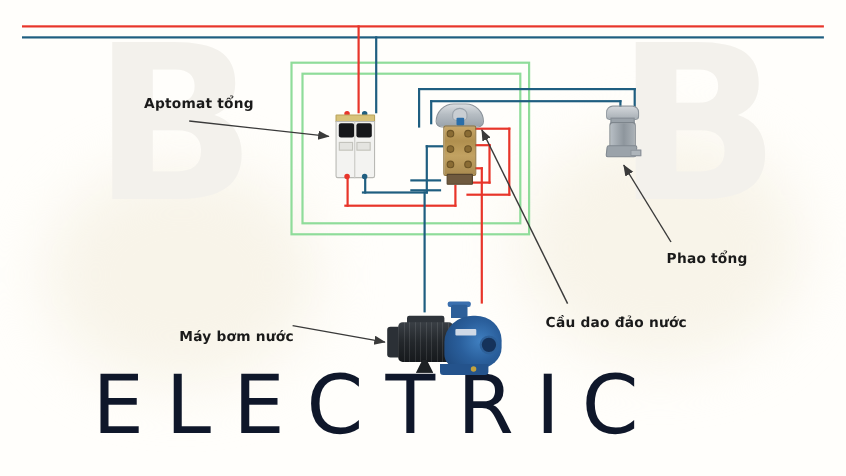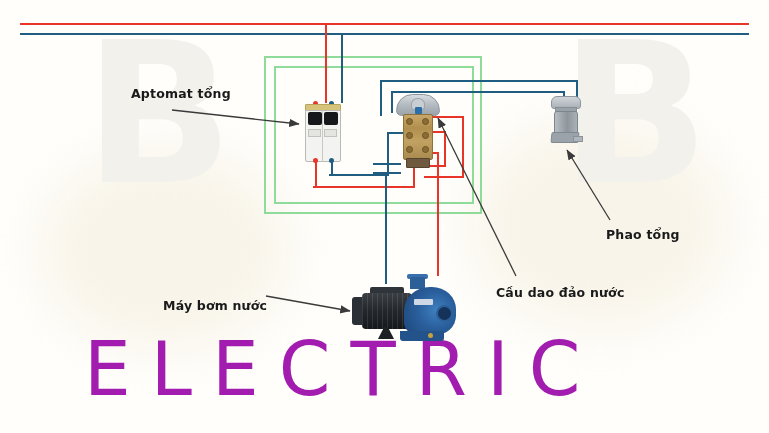--- a/index.html
+++ b/index.html
@@ -20,21 +20,21 @@
     font-weight:700;
     color:#f3f1ec;
     line-height:1;
     user-select:none;
     pointer-events:none;
   }
   .wm-big{font-size:196px;letter-spacing:4px;}
   .wm-word{
     position:absolute;left:84px;top:326px;
     font-size:74px;font-weight:400;letter-spacing:20px;
-    color:#a21caf;
+    color:#0f172a;
   }
 
   
   .w{position:absolute;}
   .wh{height:0;border-top-style:solid;}
   .wv{width:0;border-left-style:solid;}
   .red{border-color:#e8352a;}
   .blue{border-color:#1f5e80;}
 
   

